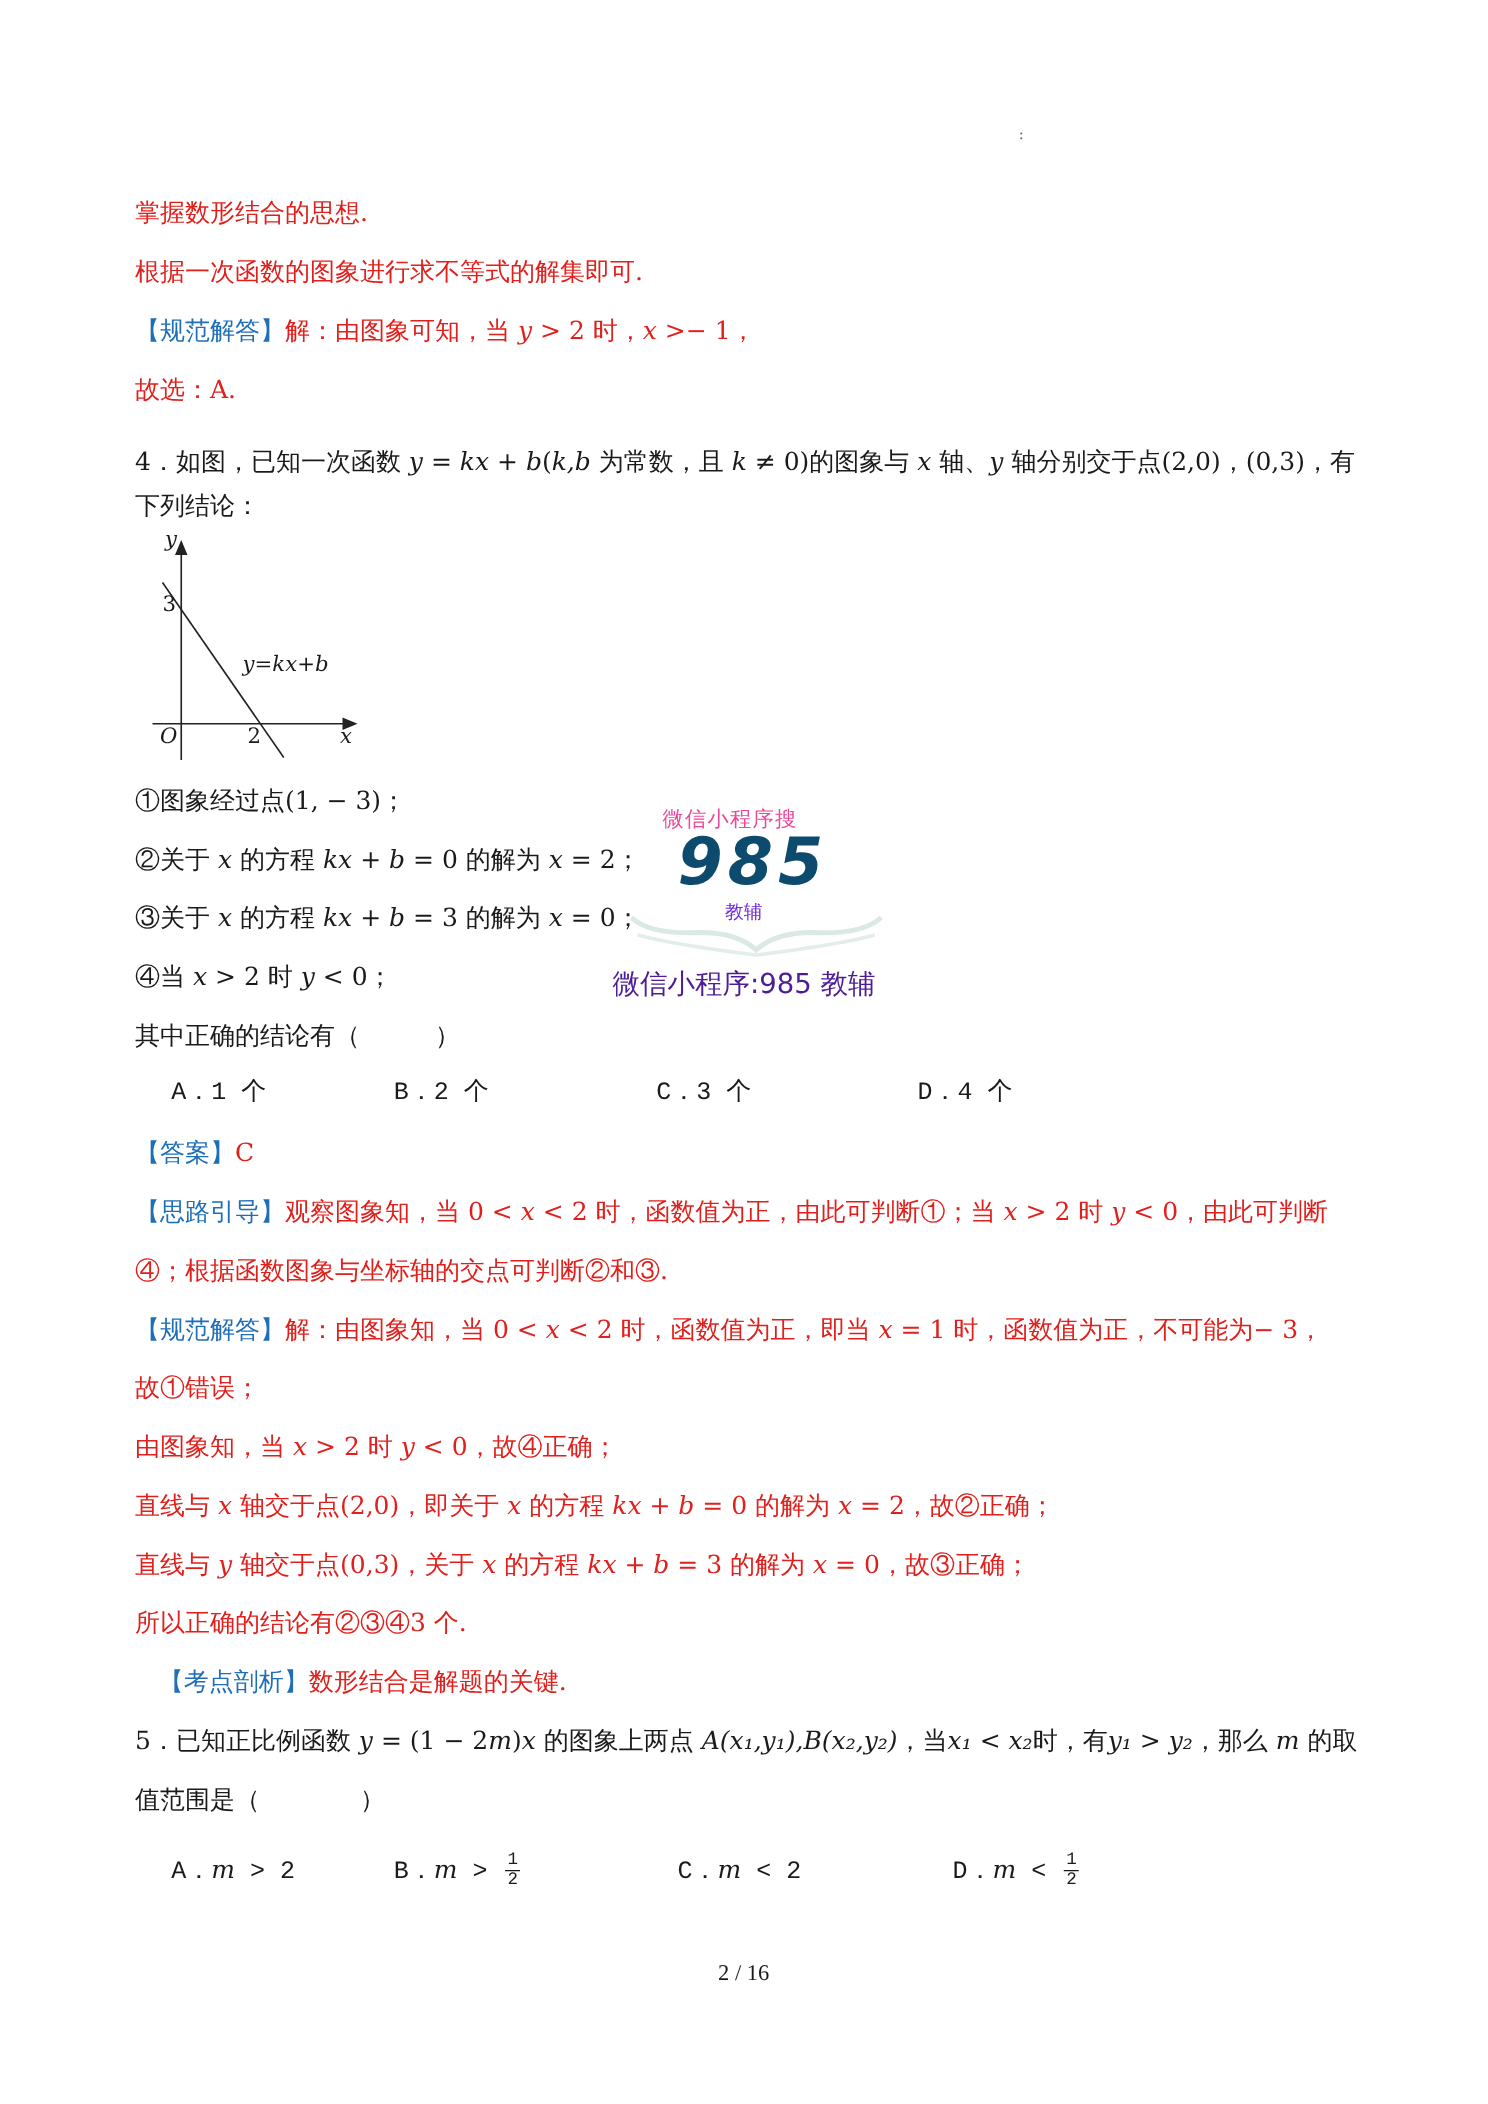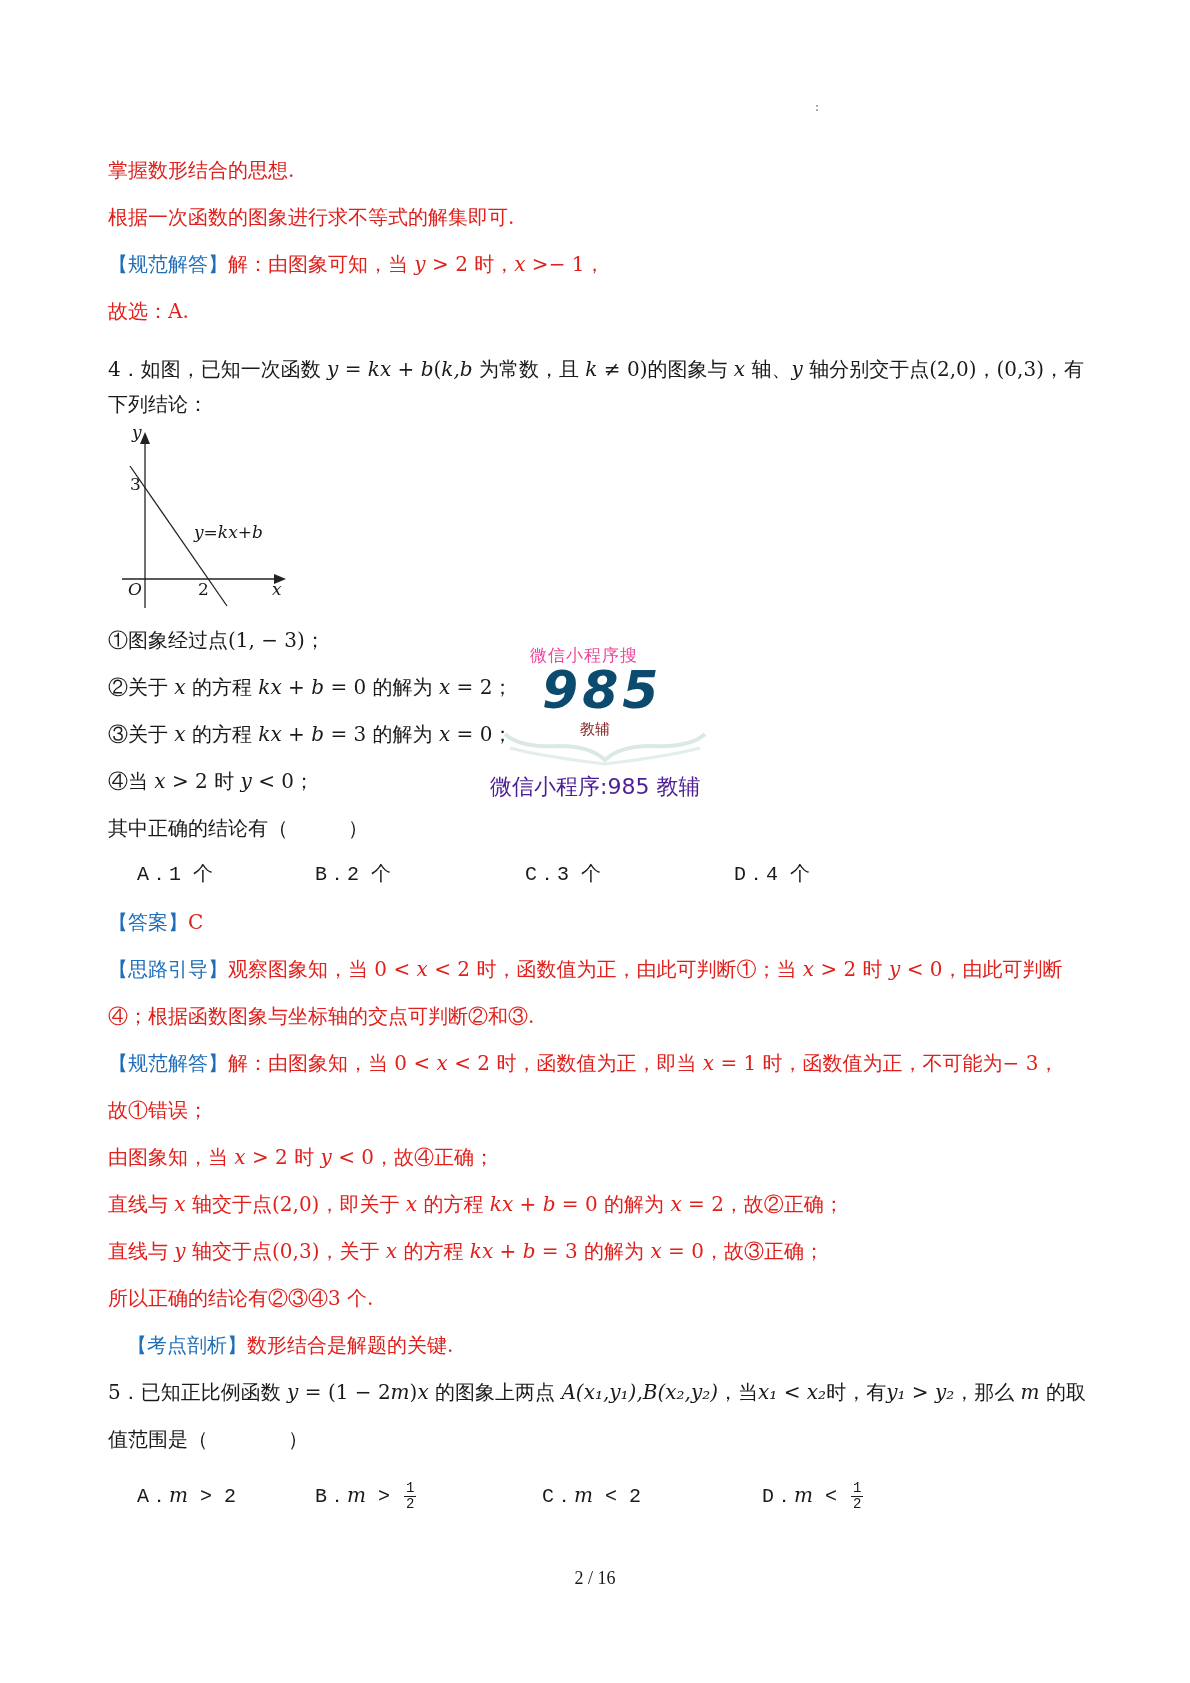--- a/index.html
+++ b/index.html
@@ -13,21 +13,21 @@
          font-family: "Liberation Mono", "DejaVu Sans Mono", monospace; }
   .frac { display: inline-block; vertical-align: middle; text-align: center; font-size: 14px; line-height: 15px; margin-left: 2px; }
   .frac span { display: block; }
   .frac .num { border-bottom: 1px solid #1a1a1a; padding: 0 2px; }
   .mark { position: absolute; left: 815px; top: 100px; font-size: 12px; color: #666; }
   .footer { position: absolute; left: 0; width: 1190px; top: 1568px; text-align: center; font-size: 18px;
             font-family: "Liberation Serif", "DejaVu Serif", serif; }
   .wm { position: absolute; left: 490px; top: 640px; width: 240px; height: 170px; pointer-events: none; }
   .wm-top { position: absolute; left: 40px; top: 4px; font-size: 17px; color: #ec4899; font-family: "DejaVu Sans", sans-serif; letter-spacing: 1px; }
   .wm-num { position: absolute; left: 52px; top: 20px; font-size: 52px; font-weight: bold; font-style: italic; color: #0c4a6e; font-family: "DejaVu Sans", sans-serif; letter-spacing: 4px; }
-  .wm-sub { position: absolute; left: 90px; top: 80px; font-size: 15px; color: #7f1d1d; font-family: "DejaVu Sans", sans-serif; }
+  .wm-sub { position: absolute; left: 90px; top: 80px; font-size: 15px; color: #6d28d9; font-family: "DejaVu Sans", sans-serif; }
   .wm-bottom { position: absolute; left: 0px; top: 132px; font-size: 22px; color: #4c1d95; font-family: "DejaVu Sans", sans-serif; white-space: nowrap; }
   .graph { position: absolute; left: 108px; top: 428px; width: 180px; height: 190px; }
 </style>
 </head>
 <body>
 
 <div class="mark">:</div>
 
 <div class="line red" style="top:156px;">掌握数形结合的思想.</div>
 <div class="line red" style="top:203px;">根据一次函数的图象进行求不等式的解集即可.</div>

